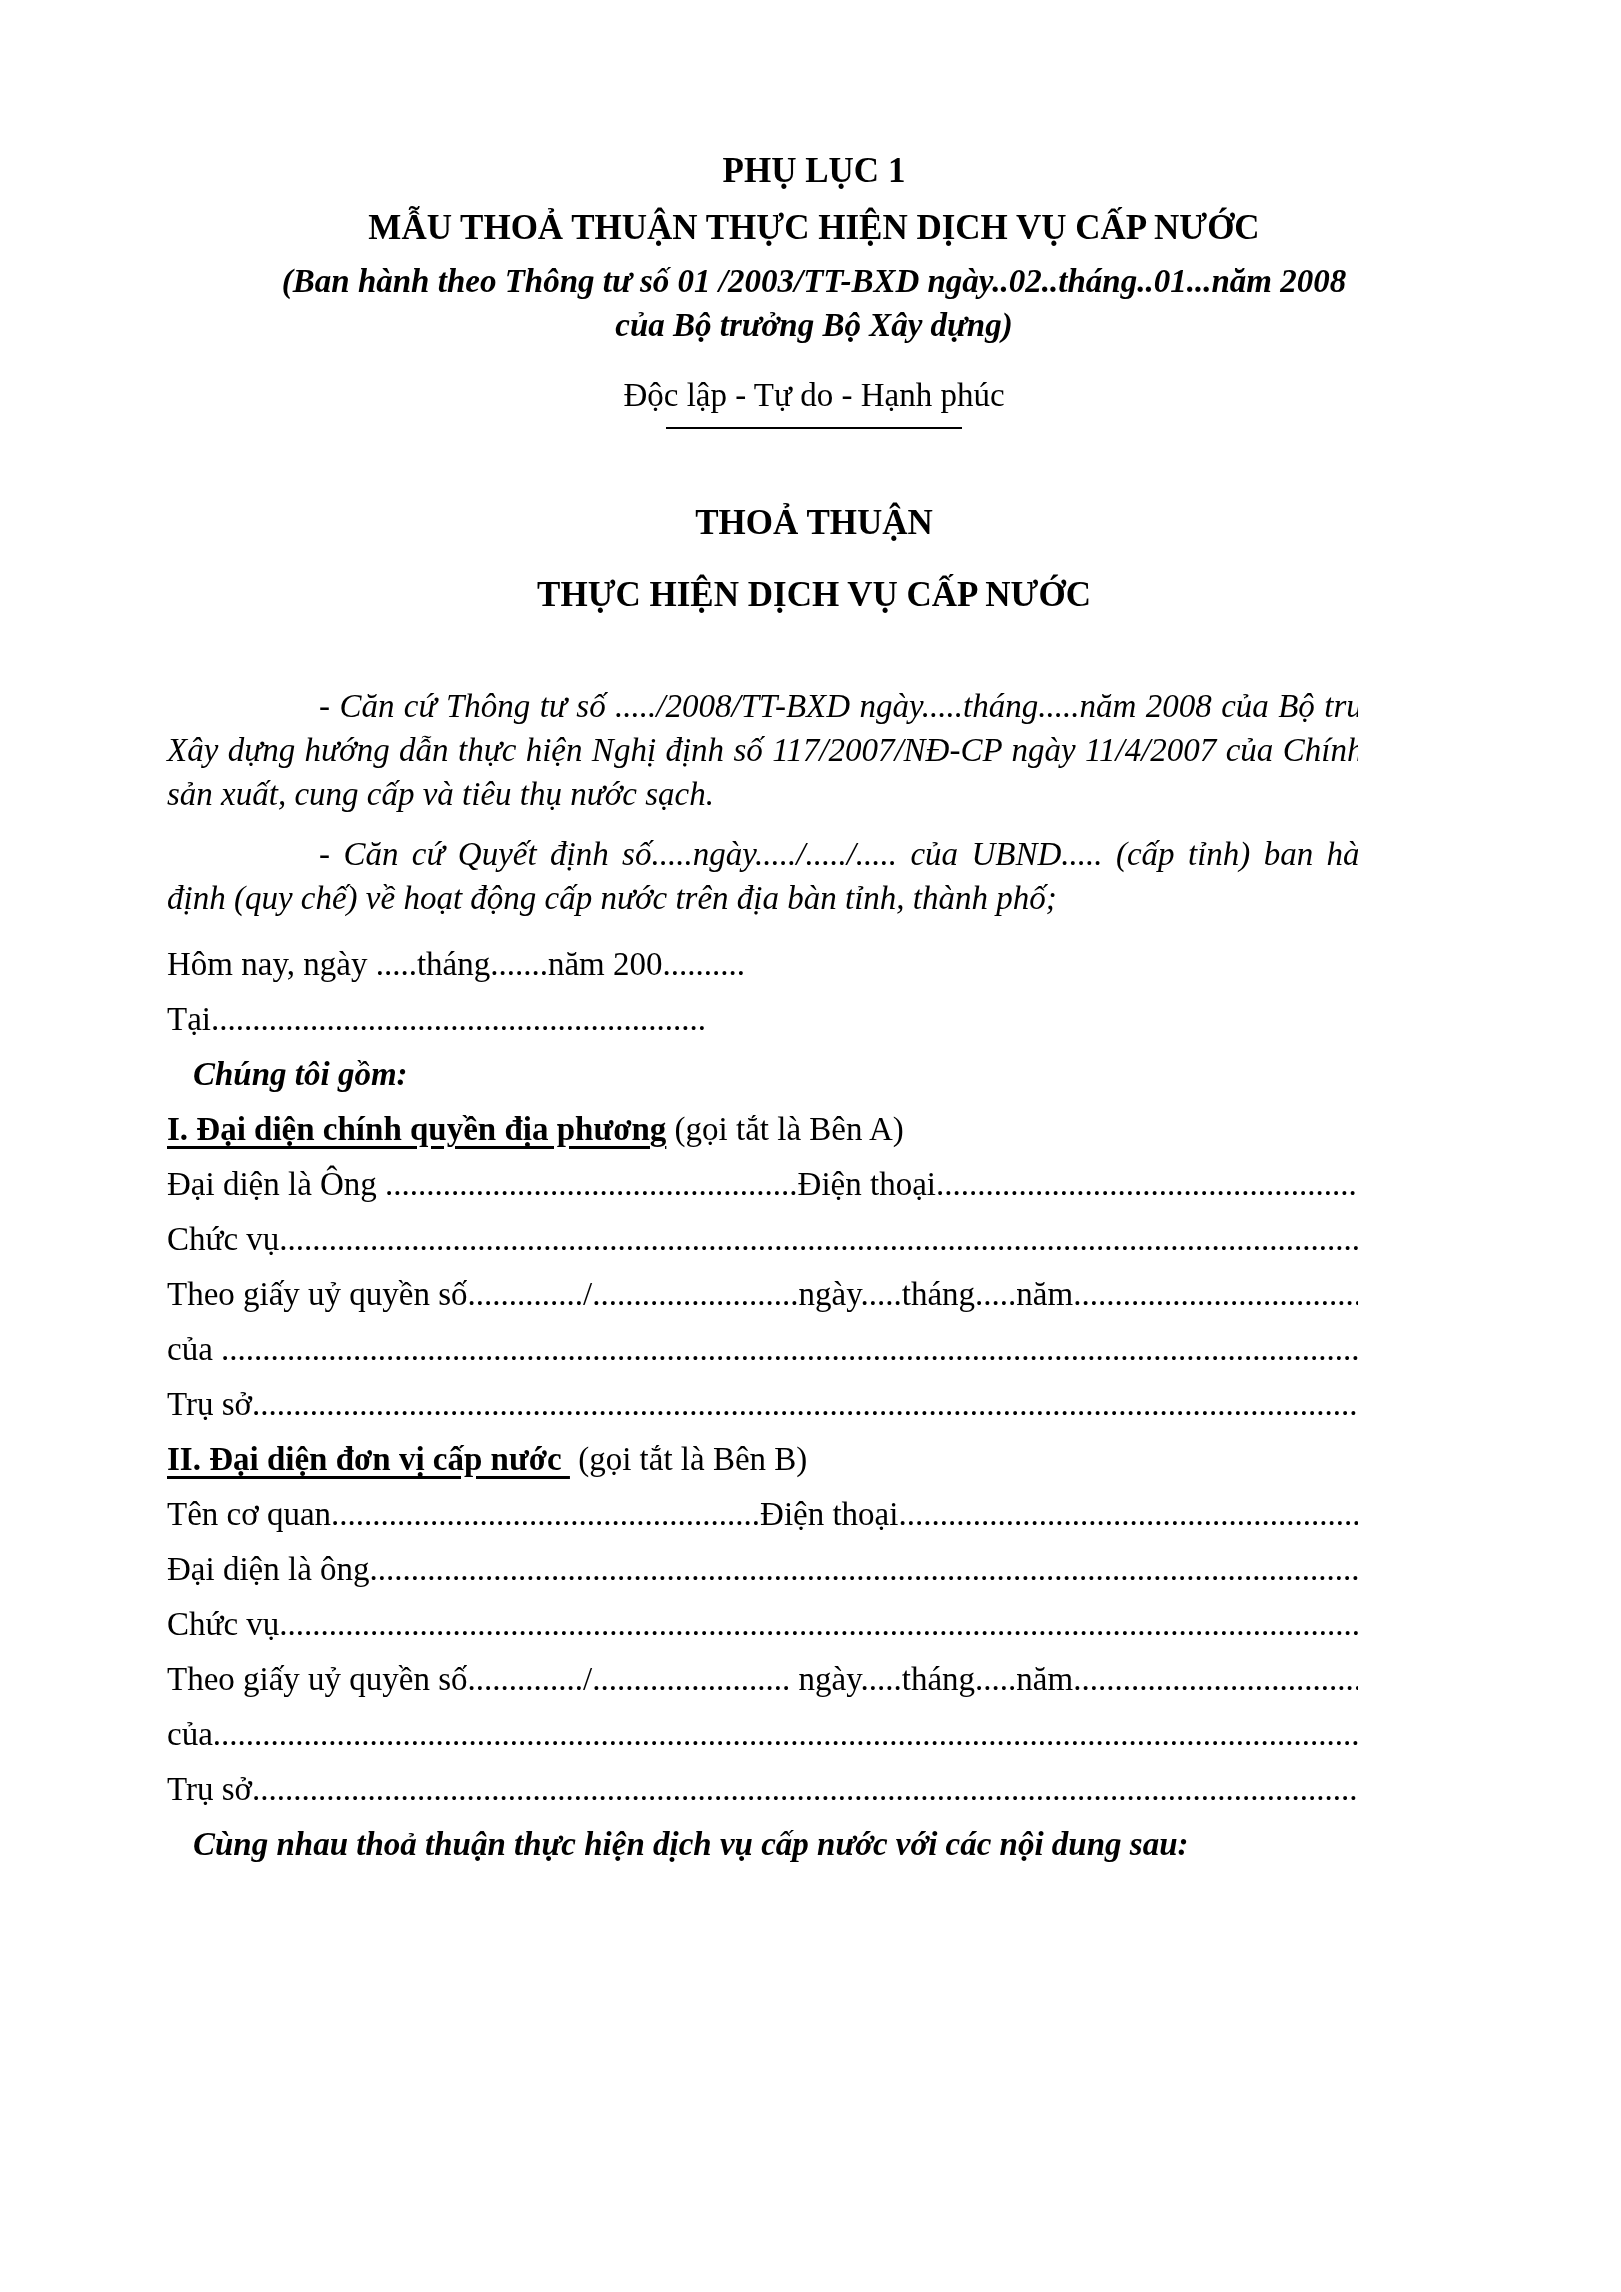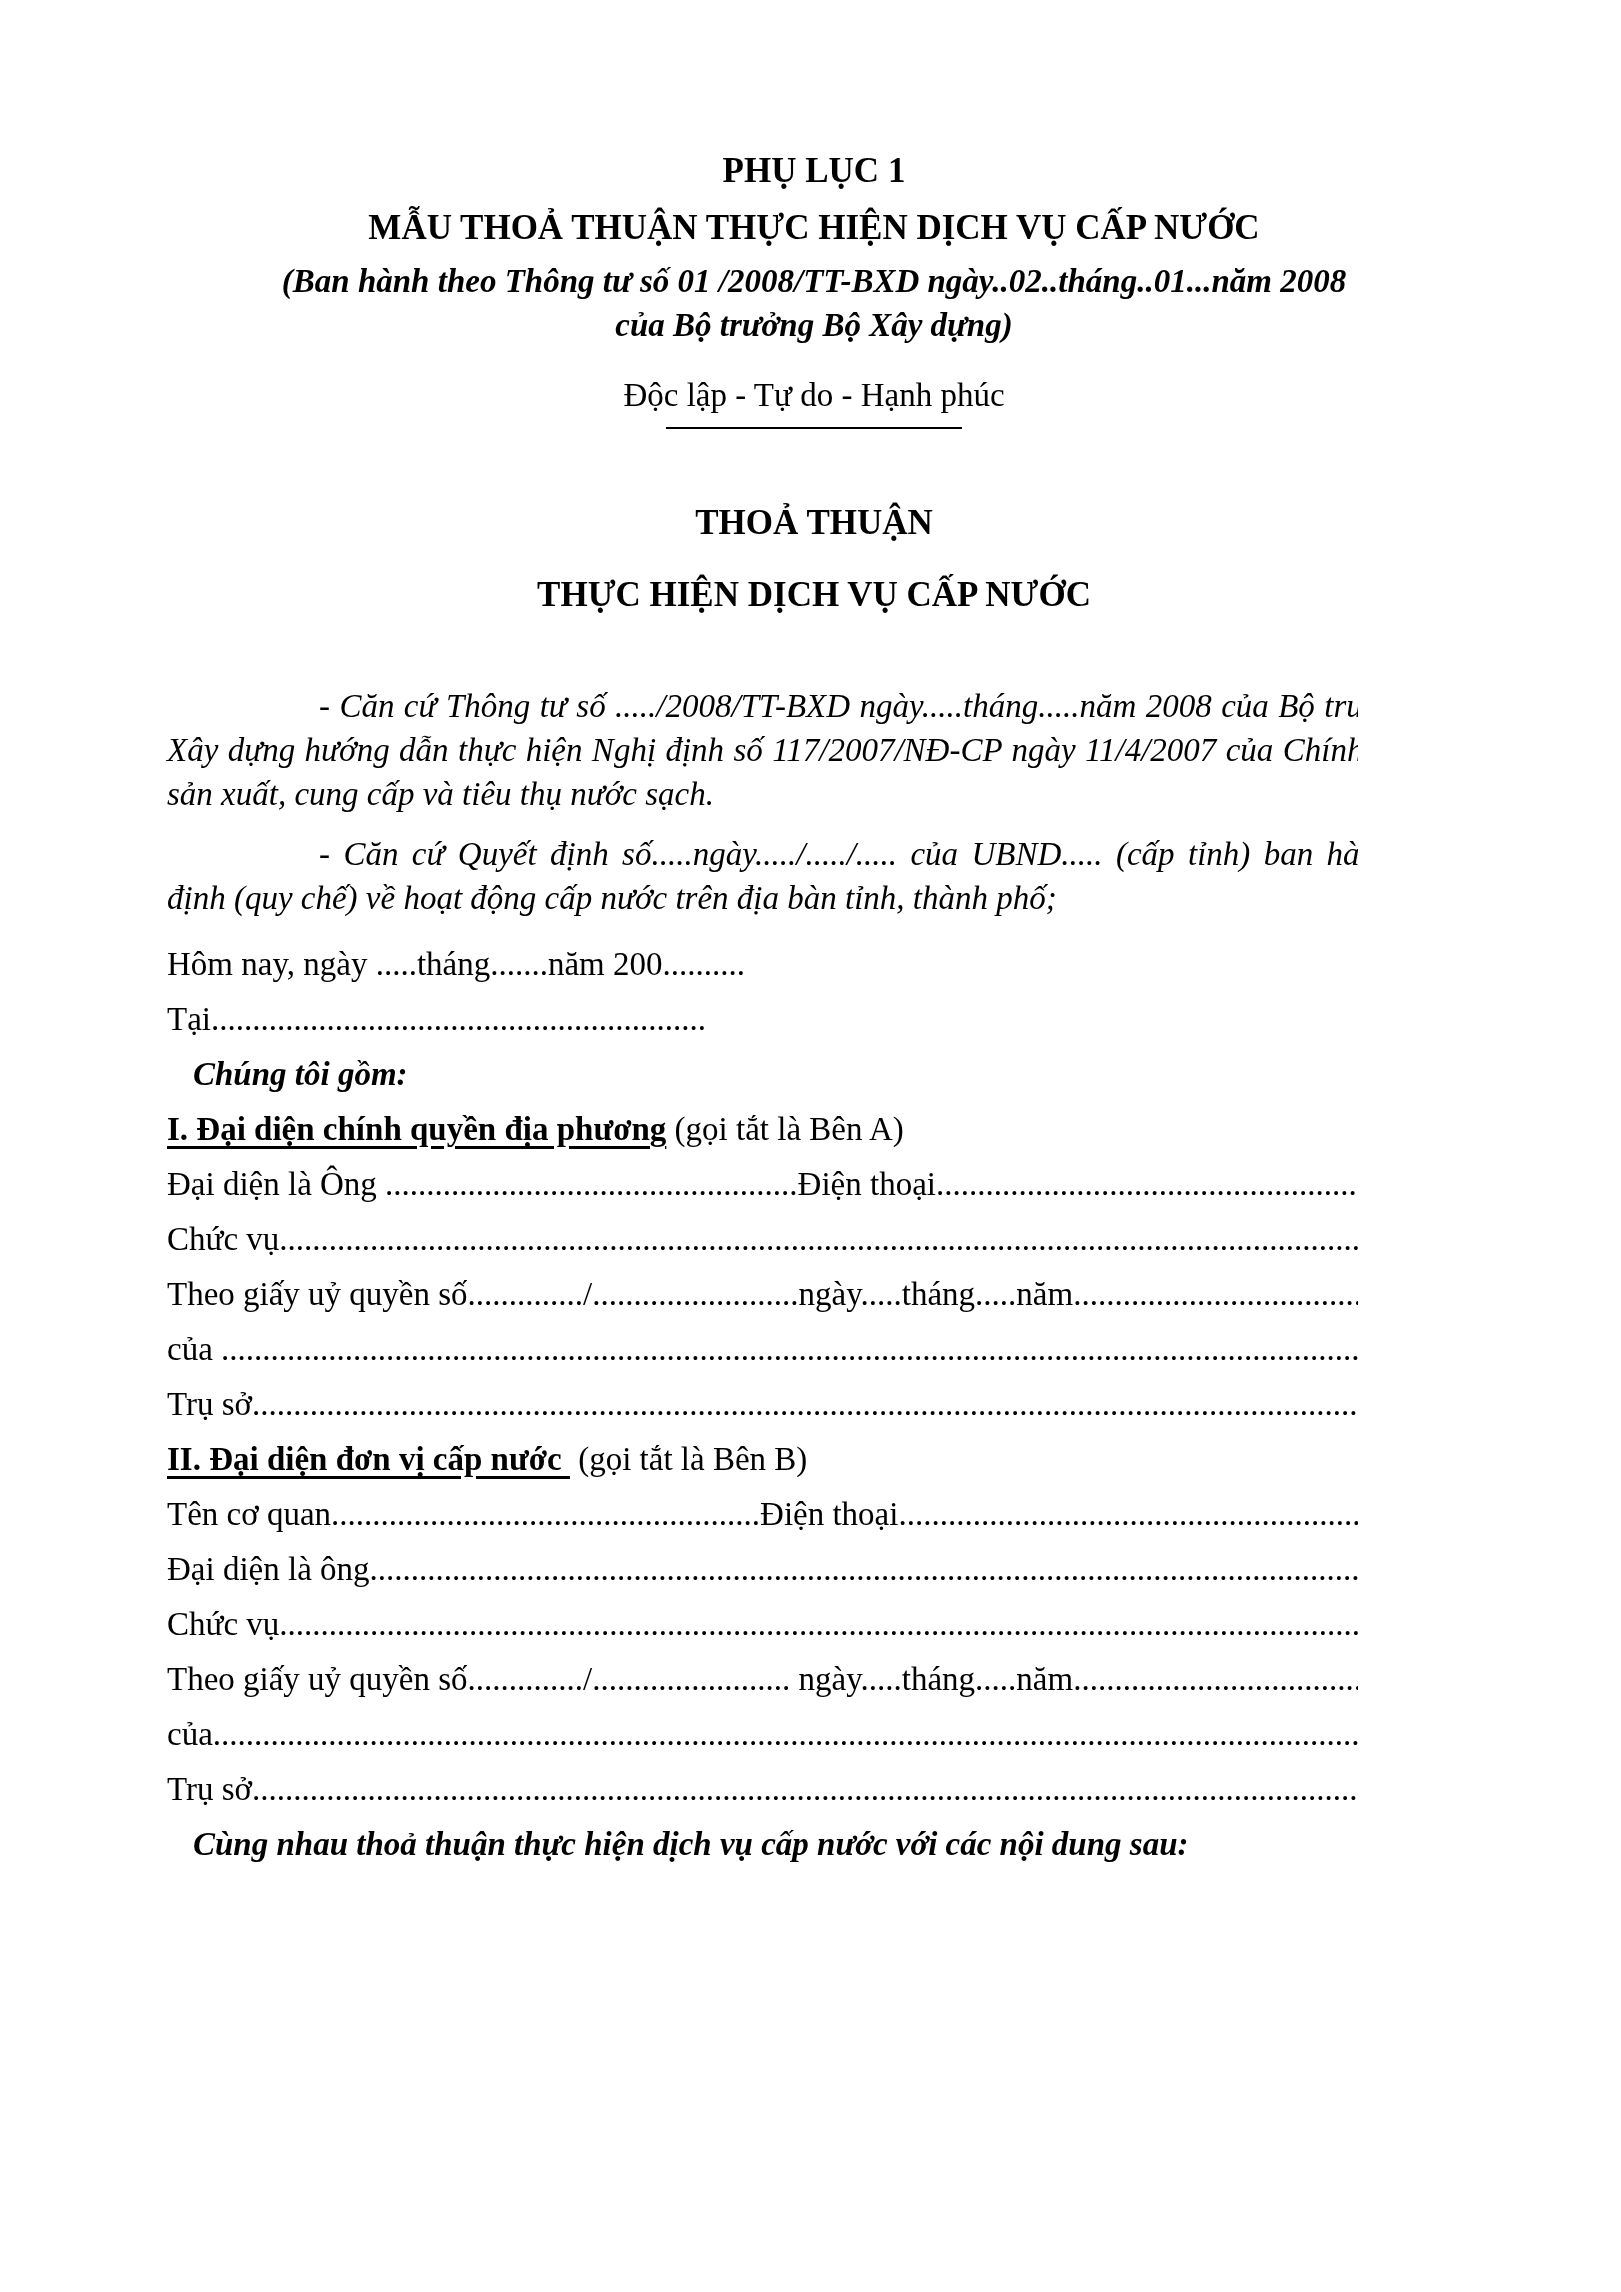--- a/index.html
+++ b/index.html
@@ -65,21 +65,21 @@
   }
 </style>
 </head>
 <body>
 
 <div class="page">
   <div class="content">
 
     <div class="appendix-title">PHỤ LỤC 1</div>
     <div class="form-title">MẪU THOẢ THUẬN THỰC HIỆN DỊCH VỤ CẤP NƯỚC</div>
-    <div class="issuance">(Ban hành theo Thông tư số 01 /2008/TT-BXD ngày..02..tháng..01...năm 2008 của Bộ trưởng Bộ Xây dựng)</div>
+    <div class="issuance">(Ban hành theo Thông tư số 01 /2003/TT-BXD ngày..02..tháng..01...năm 2008 của Bộ trưởng Bộ Xây dựng)</div>
 
     <div class="motto">Độc lập - Tự do - Hạnh phúc</div>
     <div class="rule"></div>
 
     <div class="doc-title-1">THOẢ THUẬN</div>
     <div class="doc-title-2">THỰC HIỆN DỊCH VỤ CẤP NƯỚC</div>
 
     <div class="preamble-block">
       <p class="preamble">- Căn cứ Thông tư số ...../2008/TT-BXD ngày.....tháng.....năm 2008 của Bộ trưởng Bộ Xây dựng hướng dẫn thực hiện Nghị định số 117/2007/NĐ-CP ngày 11/4/2007 của Chính phủ về sản xuất, cung cấp và tiêu thụ nước sạch.</p>
       <p class="preamble">- Căn cứ Quyết định số.....ngày...../...../..... của UBND..... (cấp tỉnh) ban hành Quy định (quy chế) về hoạt động cấp nước trên địa bàn tỉnh, thành phố;</p>

